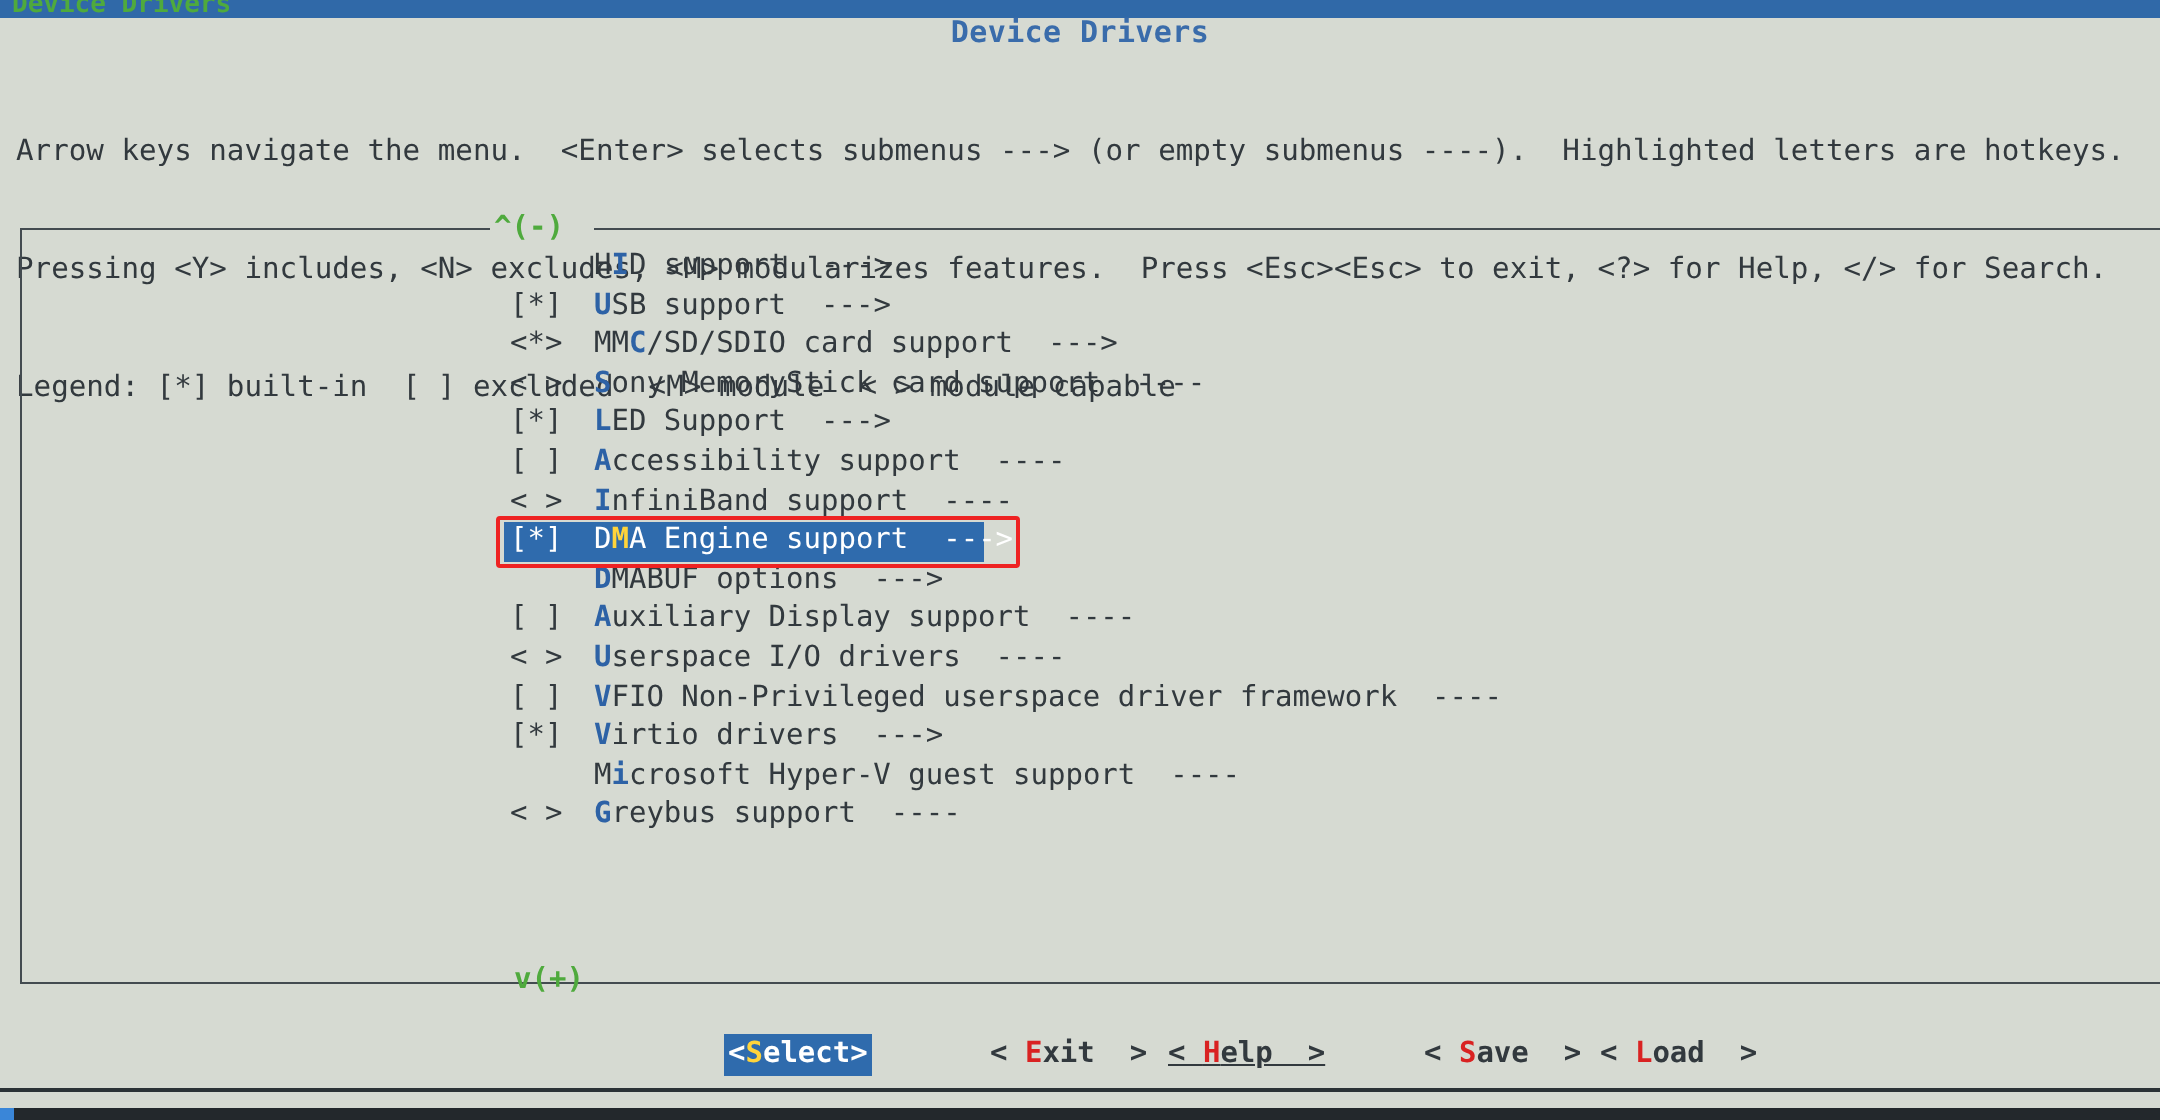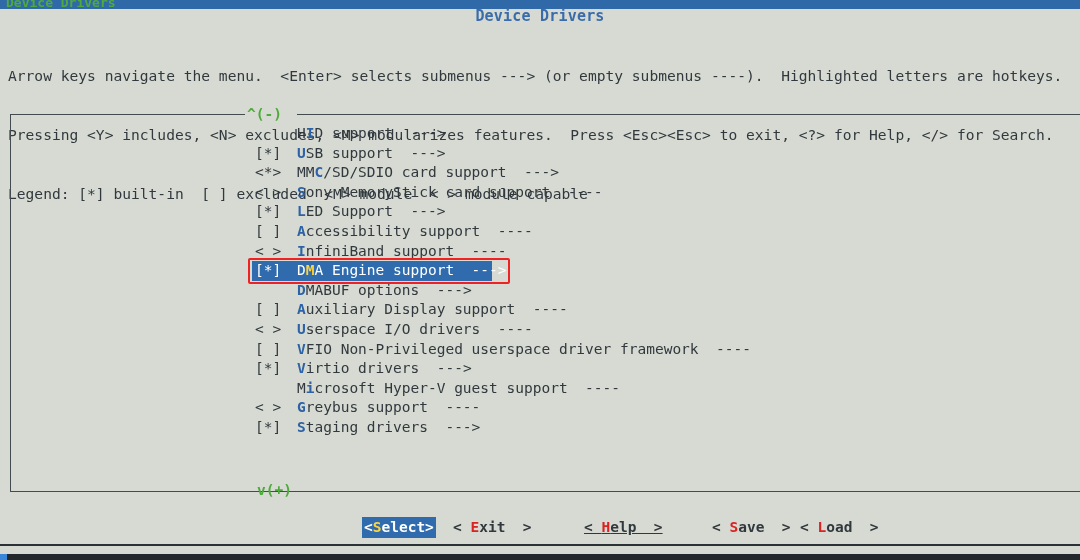--- a/index.html
+++ b/index.html
@@ -249,30 +249,29 @@
       <div class="menu-row"><span class="rowtext"><span class="mark">[ ] </span><span class="lbl"><span class="hk">A</span>ccessibility support</span><span class="arrow">  ----</span></span></div>
       <div class="menu-row"><span class="rowtext"><span class="mark">&lt; &gt; </span><span class="lbl"><span class="hk">I</span>nfiniBand support</span><span class="arrow">  ----</span></span></div>
       <div class="menu-row selected"><span class="sel-bg"></span><span class="rowtext"><span class="mark">[*] </span><span class="lbl">D<span class="hk">M</span>A Engine support</span><span class="arrow">  ---&gt;</span></span></div>
       <div class="menu-row"><span class="rowtext"><span class="mark">    </span><span class="lbl"><span class="hk">D</span>MABUF options</span><span class="arrow">  ---&gt;</span></span></div>
       <div class="menu-row"><span class="rowtext"><span class="mark">[ ] </span><span class="lbl"><span class="hk">A</span>uxiliary Display support</span><span class="arrow">  ----</span></span></div>
       <div class="menu-row"><span class="rowtext"><span class="mark">&lt; &gt; </span><span class="lbl"><span class="hk">U</span>serspace I/O drivers</span><span class="arrow">  ----</span></span></div>
       <div class="menu-row"><span class="rowtext"><span class="mark">[ ] </span><span class="lbl"><span class="hk">V</span>FIO Non-Privileged userspace driver framework</span><span class="arrow">  ----</span></span></div>
       <div class="menu-row"><span class="rowtext"><span class="mark">[*] </span><span class="lbl"><span class="hk">V</span>irtio drivers</span><span class="arrow">  ---&gt;</span></span></div>
       <div class="menu-row"><span class="rowtext"><span class="mark">    </span><span class="lbl">M<span class="hk">i</span>crosoft Hyper-V guest support</span><span class="arrow">  ----</span></span></div>
       <div class="menu-row"><span class="rowtext"><span class="mark">&lt; &gt; </span><span class="lbl"><span class="hk">G</span>reybus support</span><span class="arrow">  ----</span></span></div>
-      <div class="menu-row"><span class="rowtext"><span class="mark">[*] </span><span class="lbl"><span class="hk">S</span>taging drivers</span><span class="arrow">  ---&gt;</span></span></div>
     </div>
 
   <div id="annotation-box"></div>
 
   <div id="scroll-down">v(+)</div>
 
   <div id="button-bar">
       <div class="btn active" style="left: 322px;">&lt;<span class="bhk">S</span>elect&gt;</div>
-      <div class="btn" style="left: 413px;">&lt; <span class="bhk">E</span>xit  &gt;</div>
+      <div class="btn" style="left: 455px;">&lt; <span class="bhk">E</span>xit  &gt;</div>
       <div class="btn" style="left: 544px; text-decoration: underline;">&lt; <span class="bhk">H</span>elp  &gt;</div>
       <div class="btn" style="left: 672px;">&lt; <span class="bhk">S</span>ave  &gt;</div>
       <div class="btn" style="left: 760px;">&lt; <span class="bhk">L</span>oad  &gt;</div>
     </div>
 
   <div id="bottom-rule"></div>
   <div id="bottom-strip">
     <span class="nub"></span>
   </div>
 

